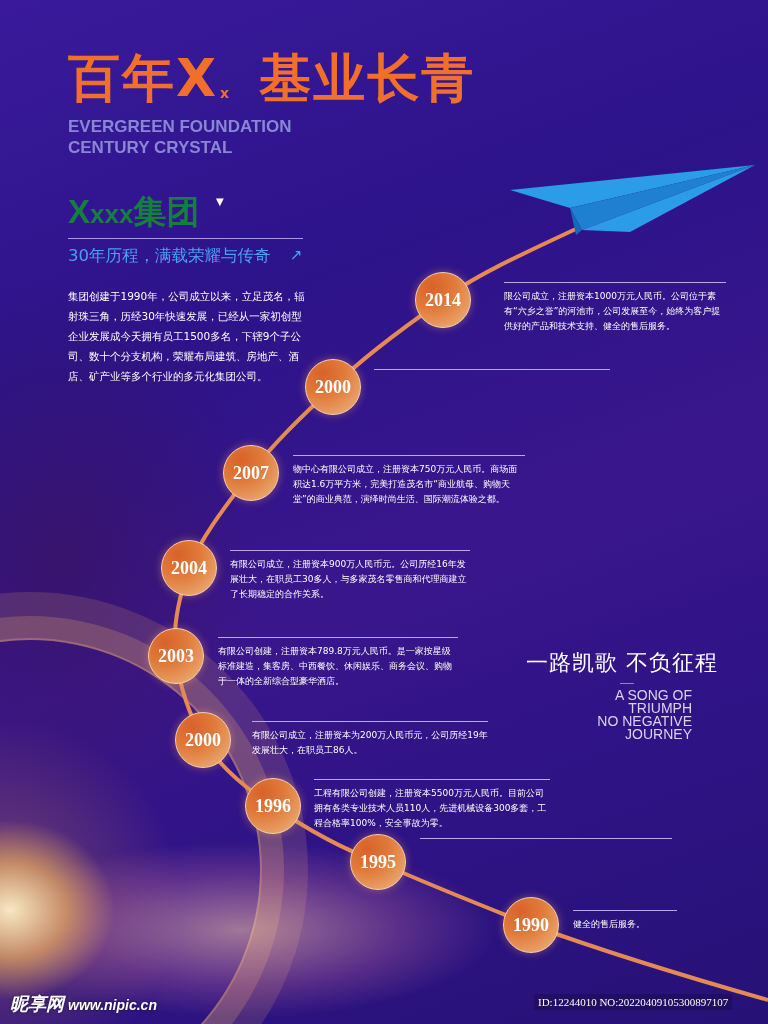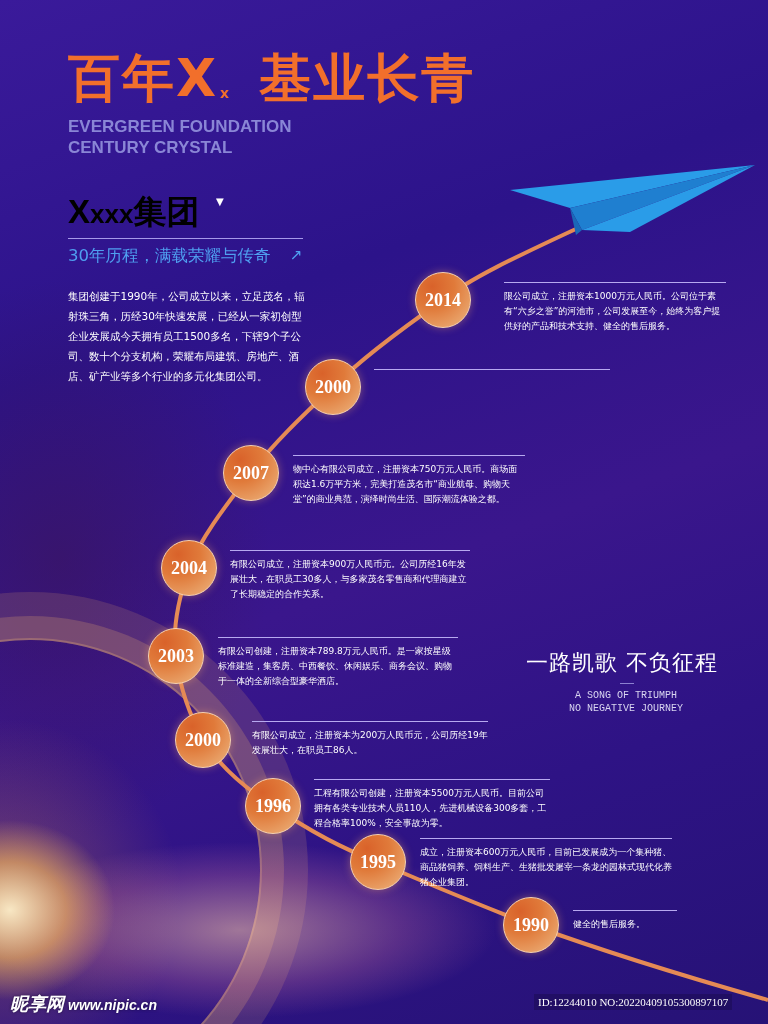--- a/index.html
+++ b/index.html
@@ -30,21 +30,21 @@
   .title-cn {
     position: absolute; left: 68px; top: 48px; font-size: 52px; font-weight: bold; color: #f26f2b;
     letter-spacing: 2px; white-space: nowrap; line-height: 60px;
   }
   .title-cn .sub { font-size: 14px; vertical-align: -2px; margin-left: 2px; margin-right: 28px; }
   .title-en {
     position: absolute; left: 68px; top: 116px; font-size: 17px; font-weight: bold; color: #8a86d6;
     line-height: 21px; font-family: "Liberation Sans", sans-serif;
   }
   .group-name {
-    position: absolute; left: 68px; top: 192px; font-size: 33px; font-weight: bold; color: #000000; line-height: 40px;
+    position: absolute; left: 68px; top: 192px; font-size: 33px; font-weight: bold; color: #15803d; line-height: 40px;
     font-family: "Liberation Sans", sans-serif;
   }
   .group-name .small { font-size: 26px; }
   .group-mark { position: absolute; left: 216px; top: 196px; color: #fff; font-size: 10px; }
   .group-rule { position: absolute; left: 68px; top: 238px; width: 235px; height: 1px; background: #a699ea; }
   .group-slogan {
     position: absolute; left: 68px; top: 245px; font-size: 16.5px; color: #4f9ff0; line-height: 22px; white-space: nowrap;
   }
   .group-arrow { position: absolute; left: 290px; top: 246px; color: #4f9ff0; font-size: 15px; }
   .intro {
@@ -61,22 +61,22 @@
     display: flex; align-items: center; justify-content: center; box-sizing: border-box;
   }
   .event { position: absolute; }
   .event .rule { height: 1px; background: #b7a9f0; }
   .event .txt { font-size: 9px; color: #ffffff; line-height: 15px; margin-top: 6px; }
   .tagline-cn {
     position: absolute; left: 526px; top: 648px; font-size: 22px; color: #ffffff; letter-spacing: 1px; white-space: nowrap;
   }
   .tagline-rule { position: absolute; left: 620px; top: 683px; width: 14px; height: 1px; background: #8c80d0; }
   .tagline-en {
-    position: absolute; left: 560px; top: 689px; width: 132px; text-align: center; font-size: 10px; color: #d8d4f0;
-    line-height: 13px; font-family: Liberation Mono, monospace;
+    position: absolute; left: 560px; top: 689px; width: 132px; text-align: right; font-size: 14px; color: #d8d4f0;
+    line-height: 13px; font-family: Liberation Sans, sans-serif;
   }
   .watermark-logo {
     position: absolute; left: 10px; top: 992px; font-size: 18px; font-weight: bold; color: #ffffff; font-style: italic;
     text-shadow: 0 0 3px rgba(0,0,0,0.5); white-space: nowrap;
   }
   .watermark-url { font-size: 14px; margin-left: 4px; font-family: "Liberation Sans", sans-serif; }
   .watermark-id {
     position: absolute; left: 534px; top: 994px; padding: 2px 4px; background: rgba(20,10,60,0.35);
     font-size: 11px; color: #ffffff; font-family: Liberation Serif, serif; white-space: nowrap;
   }
@@ -148,21 +148,20 @@
 <div class="event" style="left:252px;top:721px;width:236px;">
   <div class="rule"></div>
   <div class="txt">有限公司成立，注册资本为200万人民币元，公司历经19年发展壮大，在职员工86人。</div>
 </div>
 <div class="event" style="left:314px;top:779px;width:236px;">
   <div class="rule"></div>
   <div class="txt">工程有限公司创建，注册资本5500万元人民币。目前公司拥有各类专业技术人员110人，先进机械设备300多套，工程合格率100%，安全事故为零。</div>
 </div>
 <div class="event" style="left:420px;top:838px;width:252px;">
   <div class="rule"></div>
-  <div class="txt">成立，注册资本600万元人民币，目前已发展成为一个集种猪、商品猪饲养、饲料生产、生猪批发屠宰一条龙的园林式现代化养猪企业集团。</div>
 </div>
 <div class="event" style="left:573px;top:910px;width:104px;">
   <div class="rule"></div>
   <div class="txt">健全的售后服务。</div>
 </div>
 
 <div class="tagline-cn">一路凯歌 不负征程</div>
 <div class="tagline-rule"></div>
 <div class="tagline-en">
   <div>A SONG OF TRIUMPH</div>

